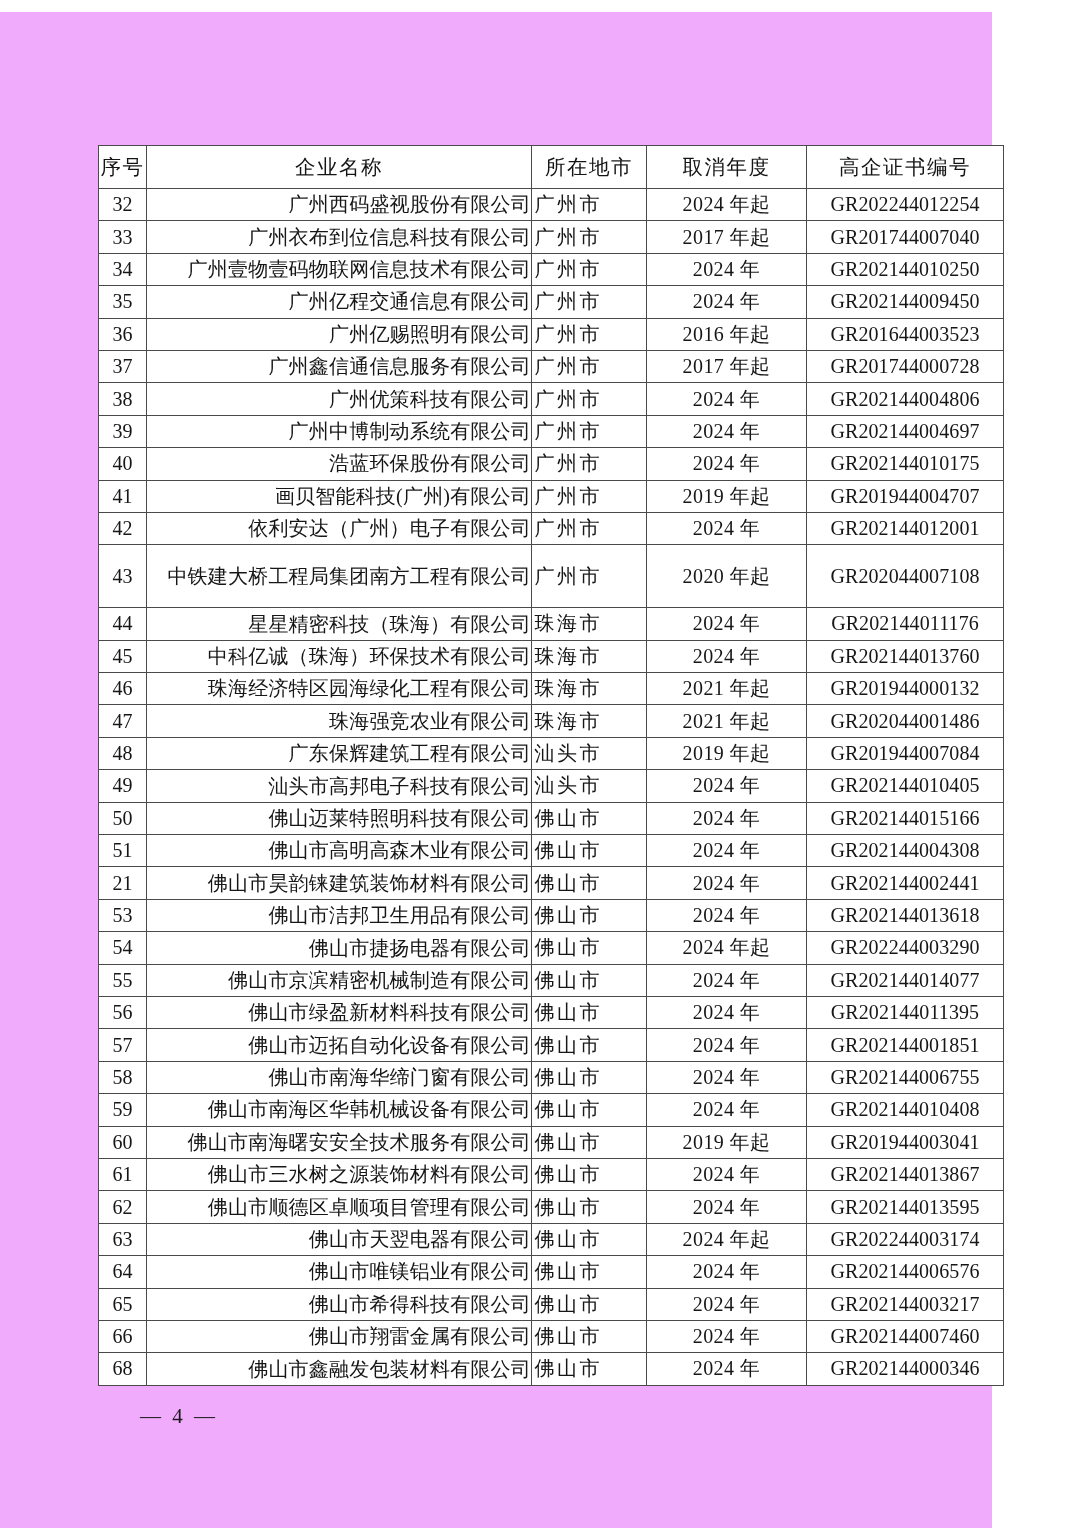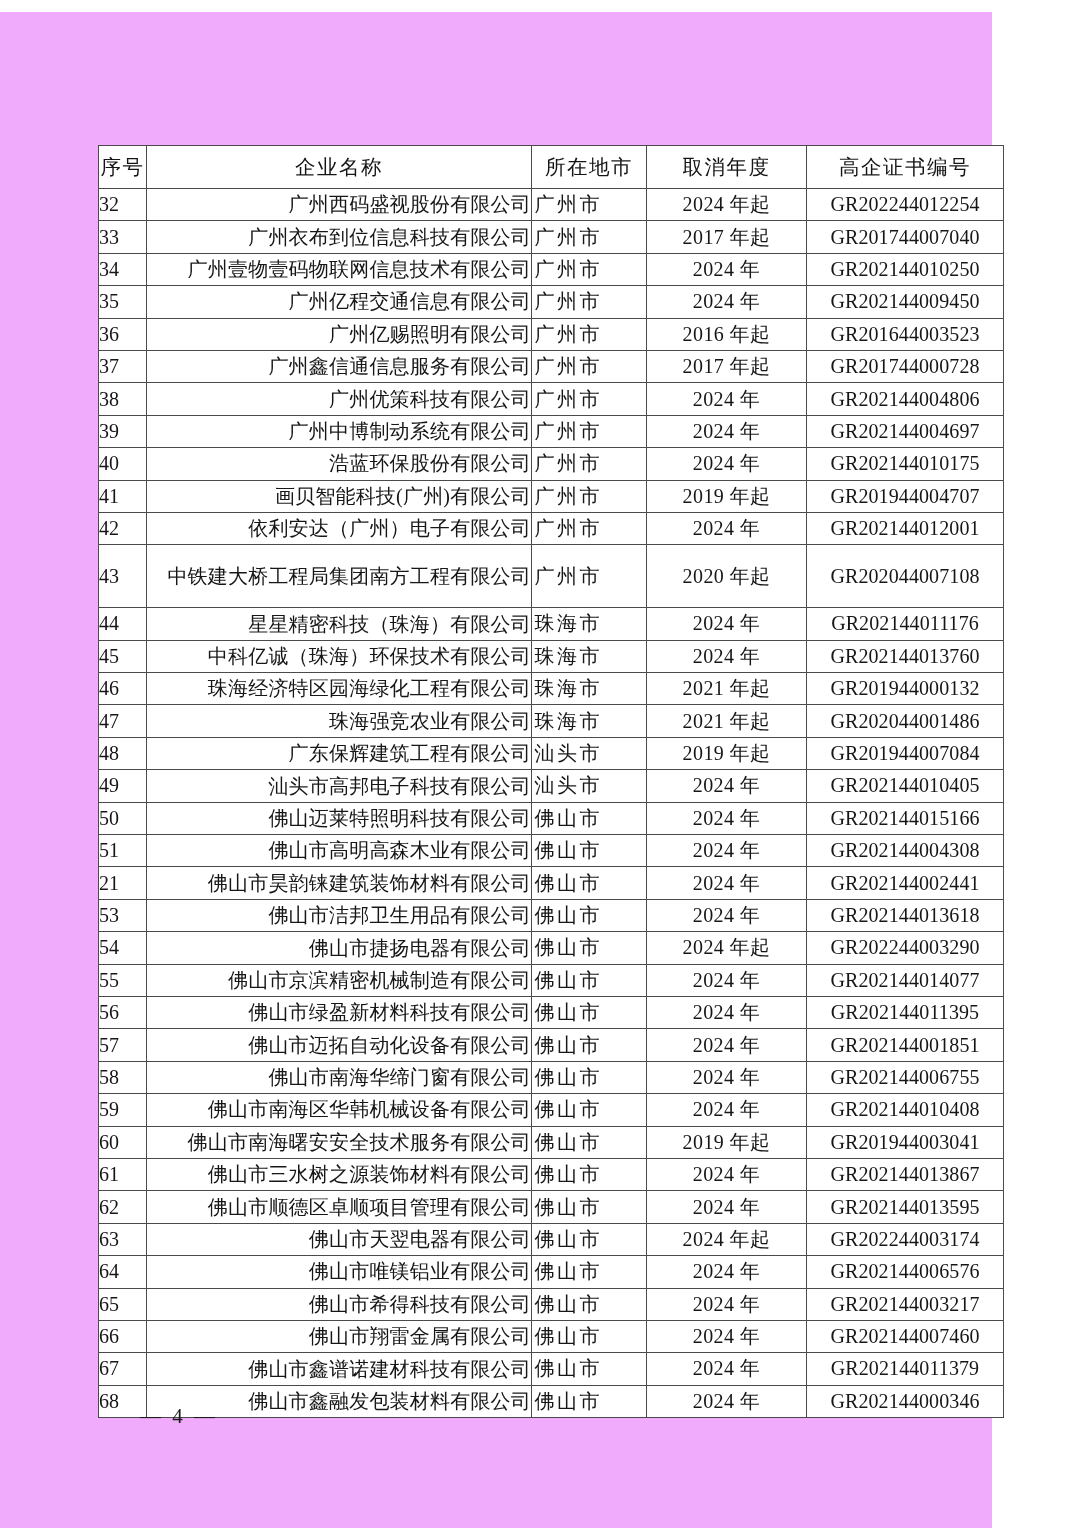--- a/index.html
+++ b/index.html
@@ -68,20 +68,21 @@
   }
 
   
   tr.data-row td {
     height: 31.4px;
     font-size: 20px;
     color: #161616;
   }
 
   td.cell-idx {
+    text-align: center;
     font-size: 20.5px;
     font-family: "Liberation Serif", "DejaVu Serif", serif;
   }
 
   td.cell-name {
     text-align: right;
     padding-left: 7px;
     padding-right: 4px;
     letter-spacing: 0.2px;
     line-height: 1.34;
@@ -383,27 +384,20 @@
             <td class="cell-cert">GR202144003217</td>
           </tr>
           <tr class="data-row">
             <td class="cell-idx">66</td>
             <td class="cell-name">佛山市翔雷金属有限公司</td>
             <td class="cell-city">佛山市</td>
             <td class="cell-year">2024 年</td>
             <td class="cell-cert">GR202144007460</td>
           </tr>
           <tr class="data-row">
-            <td class="cell-idx">67</td>
-            <td class="cell-name">佛山市鑫谱诺建材科技有限公司</td>
-            <td class="cell-city">佛山市</td>
-            <td class="cell-year">2024 年</td>
-            <td class="cell-cert">GR202144011379</td>
-          </tr>
-          <tr class="data-row">
             <td class="cell-idx">68</td>
             <td class="cell-name">佛山市鑫融发包装材料有限公司</td>
             <td class="cell-city">佛山市</td>
             <td class="cell-year">2024 年</td>
             <td class="cell-cert">GR202144000346</td>
           </tr>
         </tbody>
     </table>
   </div>
 

